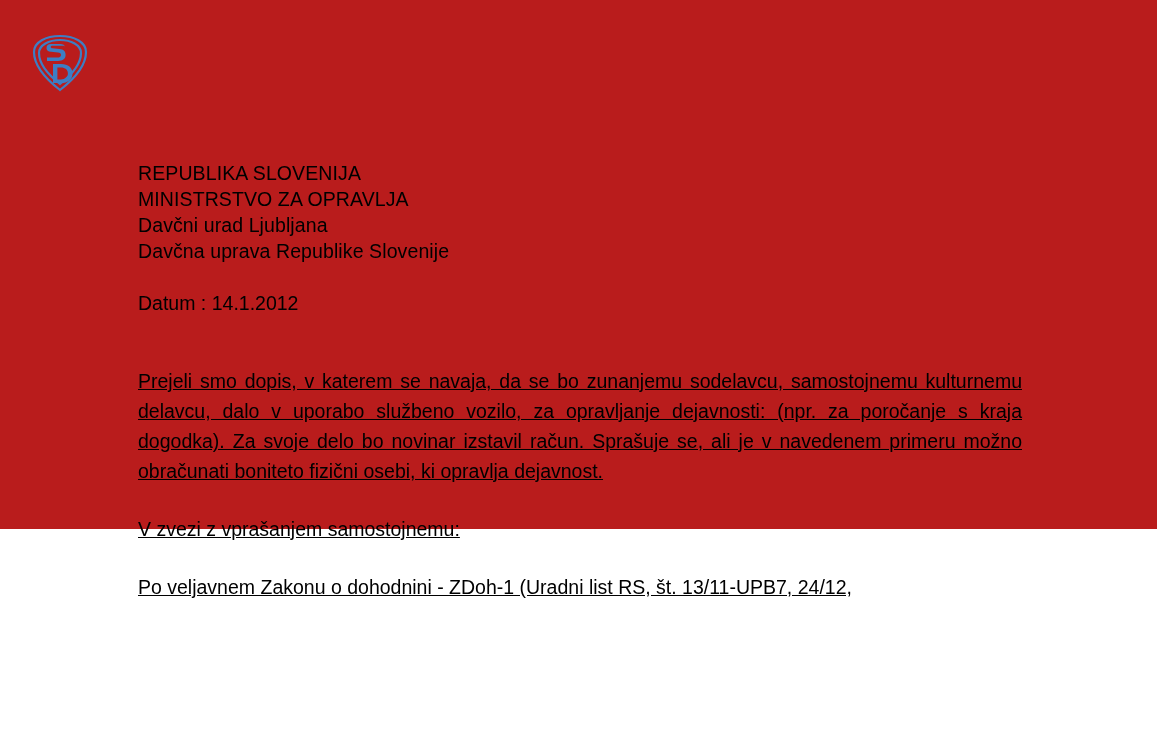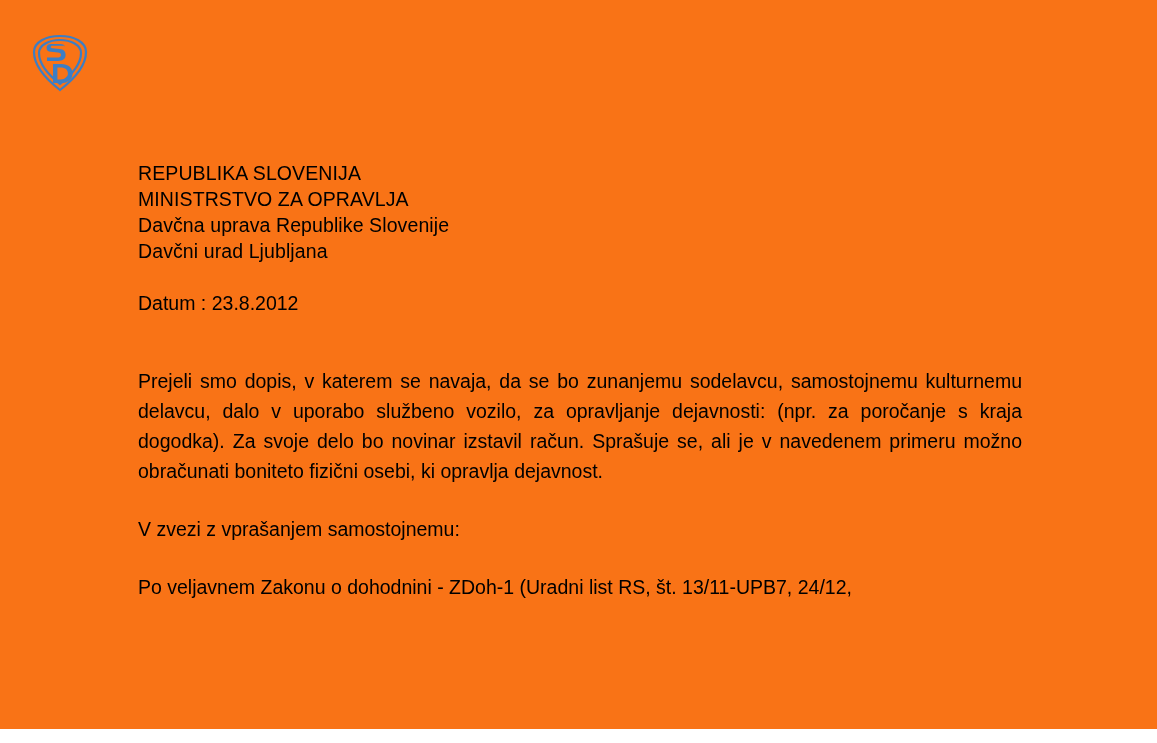--- a/index.html
+++ b/index.html
@@ -10,22 +10,22 @@
     width: 1157px;
     height: 743px;
     background: #ffffff;
     font-family: "Liberation Sans", sans-serif;
     color: #000000;
     overflow: hidden;
   }
   .page {
     position: relative;
     width: 1157px;
-    height: 729px;
-    background: #f97316;
+    height: 529px;
+    background: #b91c1c;
   }
   .logo {
     position: absolute;
     left: 20px;
     top: 30px;
     width: 80px;
     height: 68px;
   }
   .doc-body {
     position: absolute;
@@ -55,20 +55,21 @@
     font-weight: bold;
     text-align: center;
     line-height: 30px;
     letter-spacing: 0.2px;
   }
   .para {
     margin-top: 28px;
     font-size: 19.5px;
     line-height: 30px;
     text-align: justify;
+    text-decoration: underline;
   }
   .para.first {
     margin-top: 50px;
   }
   .para.nojust {
     text-align: left;
   }
 </style>
 </head>
 <body>
@@ -86,26 +87,26 @@
         <path d="M33 34 L33 53 L41 53 C48 53, 52.5 49.2, 52.5 43.4 C52.5 37.7, 48.2 34, 41.2 34 Z M37.4 37.6 L40.8 37.6 C45.3 37.6, 47.9 39.8, 47.9 43.5 C47.9 47.3, 45.3 49.4, 40.8 49.4 L37.4 49.4 Z"></path>
       </g>
     </svg>
   </div>
 
   <div class="doc-body">
 
     <div class="org-block">
       <div class="org-line">REPUBLIKA SLOVENIJA</div>
       <div class="org-line">MINISTRSTVO ZA OPRAVLJA</div>
+      <div class="org-line">Davčni urad Ljubljana</div>
       <div class="org-line">Davčna uprava Republike Slovenije</div>
-      <div class="org-line">Davčni urad Ljubljana</div>
     </div>
 
     <div class="ref-block">
-      <div class="ref-line">Datum : 23.8.2012</div>
+      <div class="ref-line">Datum : 14.1.2012</div>
     </div>
 
 
     <div class="para first">Prejeli smo dopis, v katerem se navaja, da se bo zunanjemu sodelavcu, samostojnemu kulturnemu delavcu, dalo v uporabo službeno vozilo, za opravljanje dejavnosti: (npr. za poročanje s kraja dogodka). Za svoje delo bo novinar izstavil račun. Sprašuje se, ali je v navedenem primeru možno obračunati boniteto fizični osebi, ki opravlja dejavnost.</div>
     <div class="para nojust">V zvezi z vprašanjem samostojnemu:</div>
     <div class="para nojust">Po veljavnem Zakonu o dohodnini - ZDoh-1 (Uradni list RS, št. 13/11-UPB7, 24/12,</div>
 
   </div>
 </div>
 

